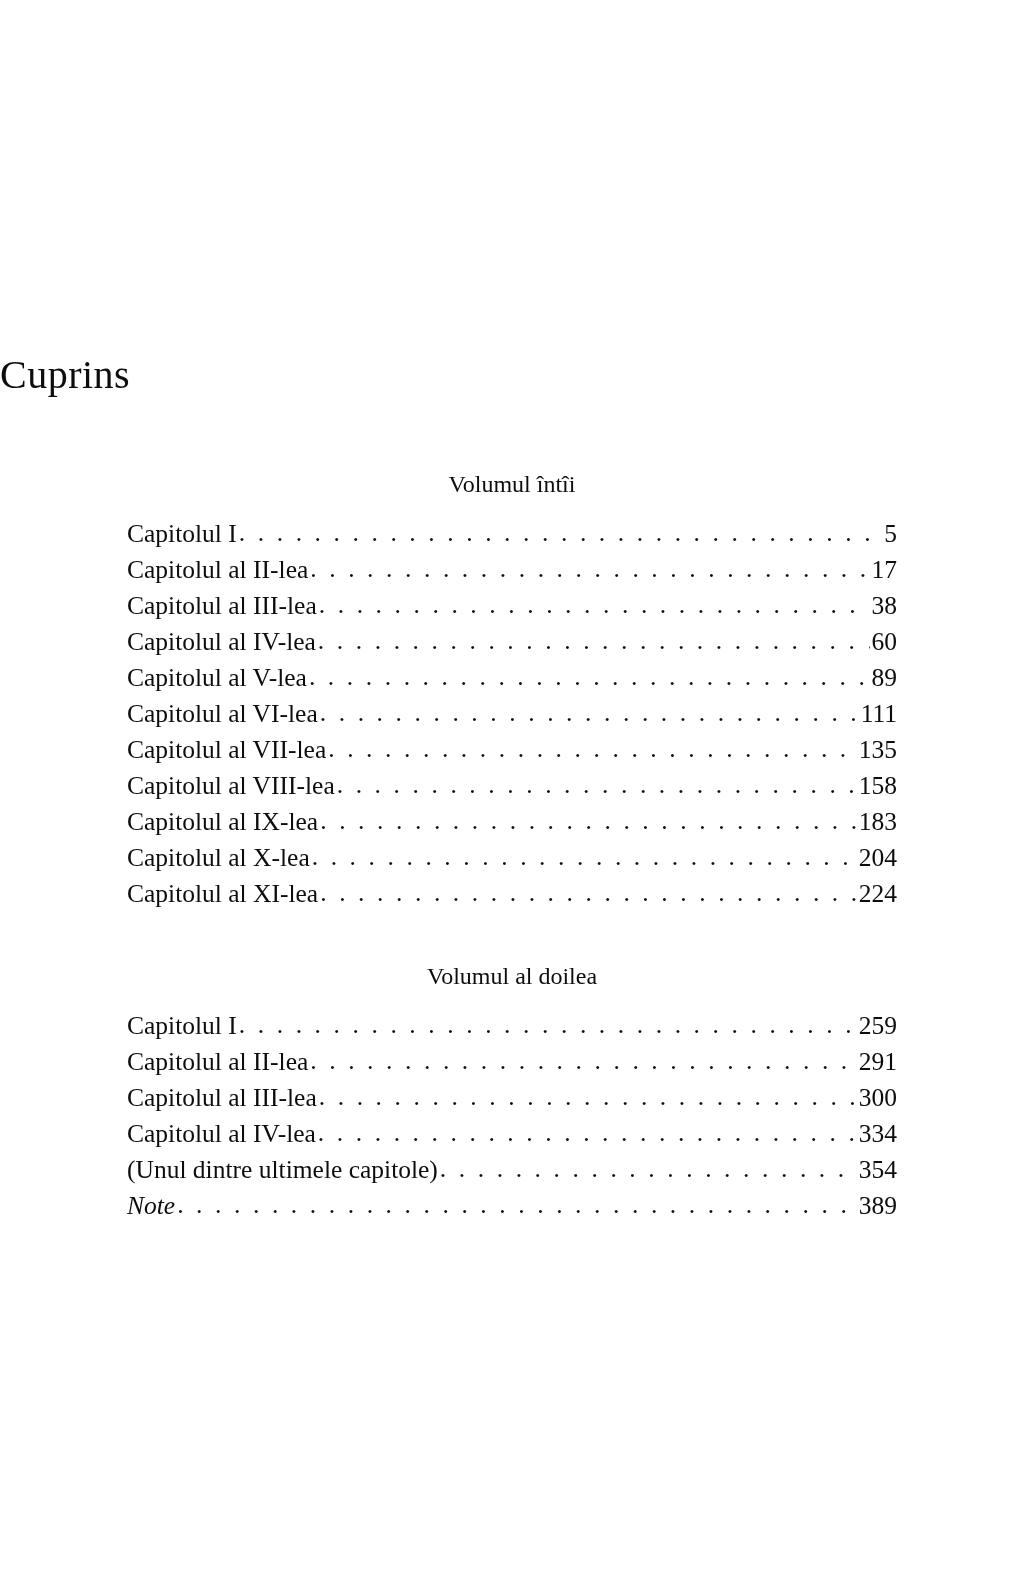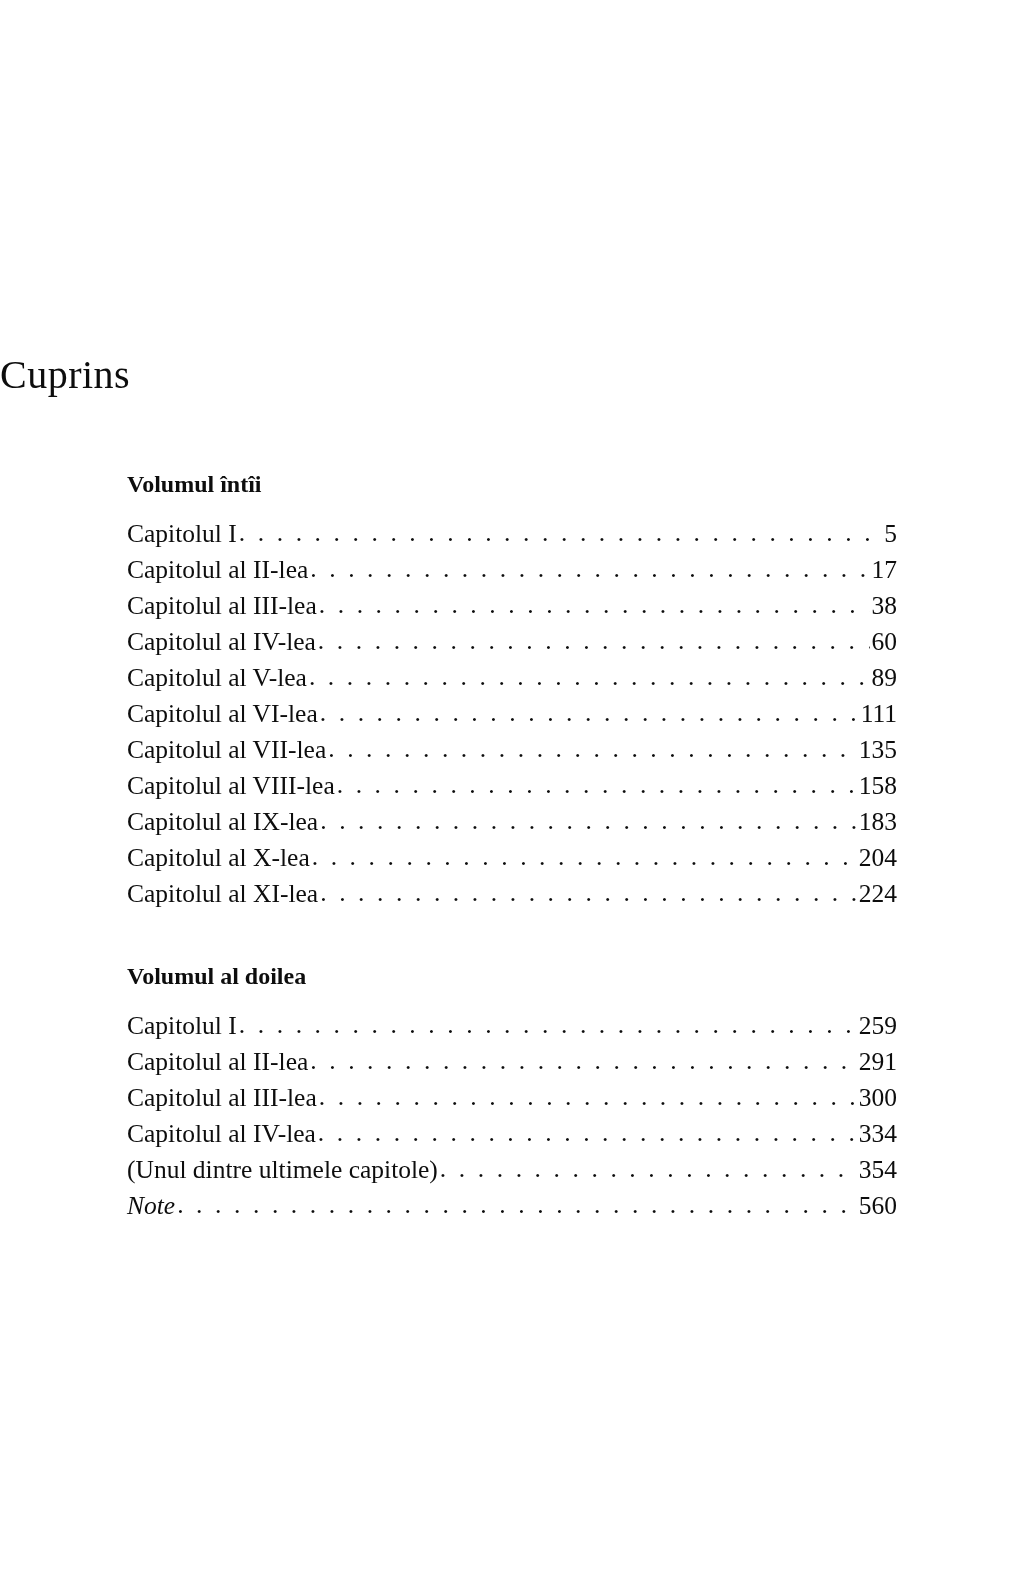--- a/index.html
+++ b/index.html
@@ -29,22 +29,23 @@
     margin: 0;
     padding-top: 355px;
     line-height: 1;
   }
   .content {
     width: 770px;
     margin: 0 auto;
     padding-left: 0px;
   }
   .section-heading {
+    text-align: center;
     font-size: 24px;
-    font-weight: 700;
+    font-weight: 400;
     margin: 0;
     line-height: 1;
   }
   .section-one .section-heading {
     padding-top: 77px;
   }
   .section-two .section-heading {
     padding-top: 47px;
   }
   .entries {
@@ -190,19 +191,19 @@
           <span class="page-num">354</span>
         </li>
       </ul>
     </div>
 
     <div class="notes-block">
       <ul class="entries">
         <li class="entry">
           <span class="label">Note</span>
           <span class="dots">. . . . . . . . . . . . . . . . . . . . . . . . . . . . . . . . . . . . . . . . . . . . . . . . . . . . . . . . . . . .</span>
-          <span class="page-num">560</span>
+          <span class="page-num">389</span>
         </li>
       </ul>
     </div>
 
   </div>
 </div>
 
 </body></html>

